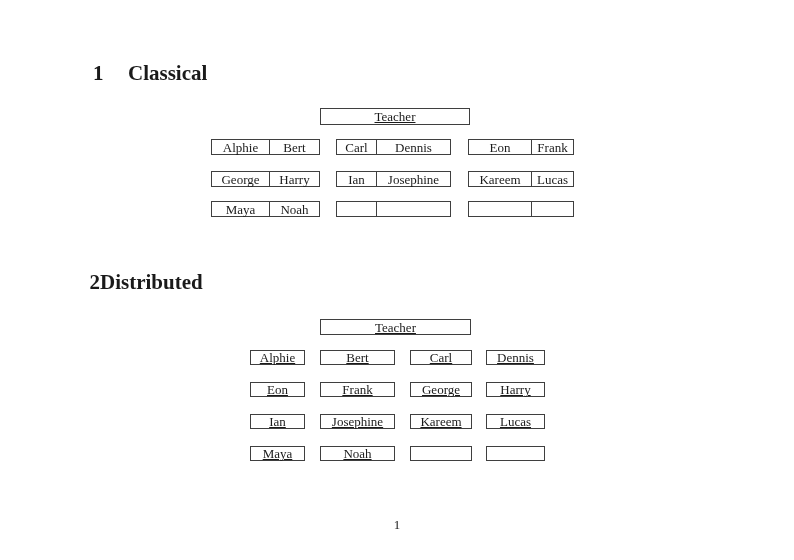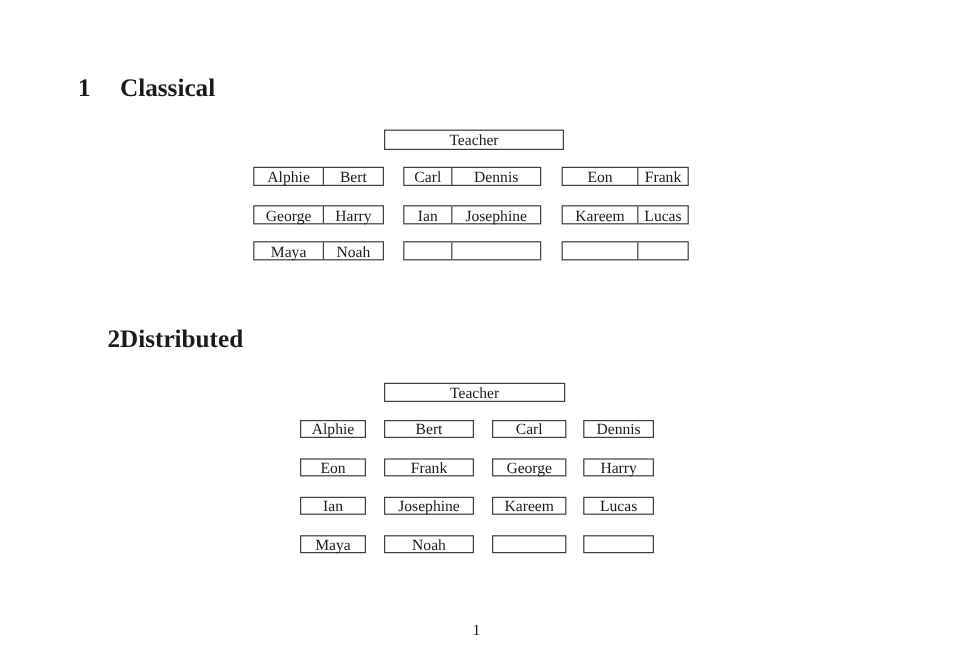--- a/index.html
+++ b/index.html
@@ -10,28 +10,28 @@
     color:#1a1a1a;
     position:relative;
     overflow:hidden;
   }
   .heading{
     position:absolute;left:65px;
     font-weight:bold;font-size:21px;line-height:22px;
     white-space:nowrap;
   }
   .heading .sec-num{display:inline-block;min-width:35px;}
-  #heading-classical{top:62px;}
+  #heading-classical{top:62px;margin-left:28px;}
   #heading-distributed{top:271px;text-align:right;}
 
   .box{
     position:absolute;box-sizing:border-box;
     border:1px solid #3f3f3f;background:#ffffff;
     display:flex;align-items:center;justify-content:center;
-    font-size:13px;line-height:13px;
+    font-size:13px;line-height:13px;text-decoration:underline;
   }
   .desk{
     position:absolute;box-sizing:border-box;
     border:1px solid #3f3f3f;background:#ffffff;
     display:flex;
   }
   .desk .cell{
     box-sizing:border-box;height:100%;
     display:flex;align-items:center;justify-content:center;
     font-size:13px;line-height:13px;

